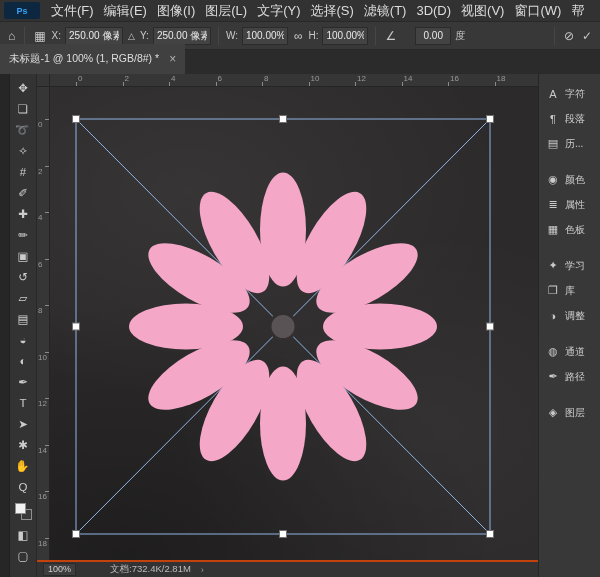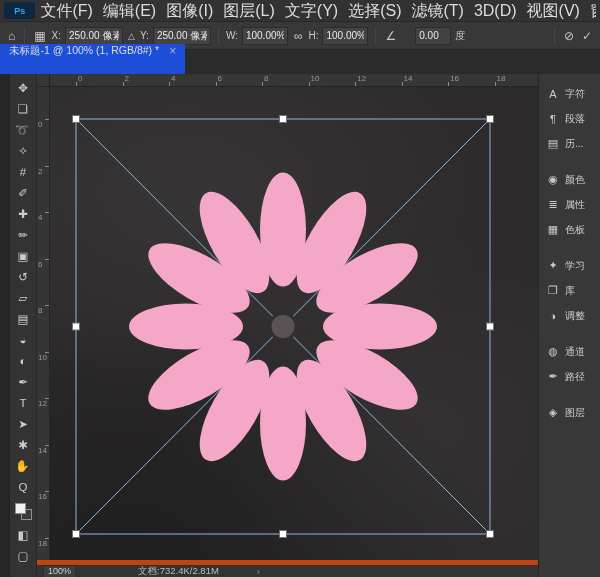--- a/index.html
+++ b/index.html
@@ -4,39 +4,39 @@
 <style>
   * { box-sizing: border-box; margin: 0; padding: 0; }
   body { background: #1a1a1a; font-family: "Liberation Sans", "DejaVu Sans", sans-serif; }
   .app { width: 600px; height: 577px; background: #323232; color: #d6d6d6; overflow: hidden;
          display: flex; flex-direction: column; font-size: 11px; user-select: none; }
 
   
   .menubar { flex: 0 0 22px; height: 22px; display: flex; align-items: center; background: #323232;
              padding: 0 4px; border-bottom: 1px solid #282828; }
   .ps-logo { width: 36px; height: 17px; background: #0d2740; color: #3aa0f0; font-size: 9px; font-weight: bold;
-             display: flex; align-items: center; justify-content: center; border-radius: 2px; }
+             display: flex; align-items: center; justify-content: center; border-radius: 2px; margin-right: 6px; }
   .menu-items { display: flex; white-space: nowrap; overflow: hidden; }
-  .menu-item { padding: 0 5px; font-size: 16px; color: #dcdcdc; line-height: 21px; }
+  .menu-item { padding: 0 5px; font-size: 13px; color: #dcdcdc; line-height: 21px; }
 
   
   .optionsbar { flex: 0 0 28px; height: 28px; background: #383838; display: flex; align-items: center;
                 gap: 4px; padding: 0 6px; border-bottom: 1px solid #282828; font-size: 10px; color: #c9c9c9; }
   .opt-icon { font-size: 12px; color: #c9c9c9; padding: 0 2px; }
   .vsep { width: 1px; height: 18px; background: #2b2b2b; border-right: 1px solid #464646; margin: 0 3px; }
   .opt-label { font-size: 10px; color: #c9c9c9; }
   .opt-field { background: #434343; border: 1px solid #2b2b2b; color: #e8e8e8; font-size: 10px; height: 18px;
-               padding: 0 3px; font-family: inherit; }
+               padding: 0 3px; font-family: inherit; text-align: center; }
   .f-xy { width: 58px; } .f-wh { width: 46px; } .f-angle { width: 36px; margin-left: 13px; }
   .opt-btn { background: none; border: none; color: #c9c9c9; font-size: 9px; padding: 0 1px; }
   .opt-spacer { flex: 1; }
 
   
   .tabbar { flex: 0 0 24px; height: 24px; background: #2b2b2b; display: flex; align-items: flex-end; }
-  .tab { height: 30px; background: #1d4ed8; display: flex; gap: 10px; padding: 0 9px;
+  .tab { height: 30px; background: #404040; display: flex; align-items: center; gap: 10px; padding: 0 9px;
          font-size: 10.5px; color: #dedede; }
   .tab-close { color: #b0b0b0; font-size: 12px; }
 
   
   .main { flex: 1; display: flex; min-height: 0; }
   .edge-strip { width: 10px; background: #262626; border-right: 1px solid #202020; }
   .toolbar { width: 27px; background: #333333; display: flex; flex-direction: column; align-items: center;
              padding-top: 3px; border-right: 1px solid #282828; }
   #tools { display: flex; flex-direction: column; align-items: center; width: 100%; }
   .tool { height: 21px; width: 100%; display: flex; align-items: center; justify-content: center;
@@ -63,22 +63,22 @@
   .ruler.left .tick { height: 1px; width: 4px; right: 0; }
 
   .viewport { flex: 1; position: relative;
     background:
       radial-gradient(120% 80% at 28% 22%, rgba(255,255,255,0.05), rgba(255,255,255,0) 55%),
       radial-gradient(90% 70% at 78% 72%, rgba(255,255,255,0.035), rgba(0,0,0,0) 60%),
       radial-gradient(140% 100% at 15% 100%, rgba(0,0,0,0.30), rgba(0,0,0,0) 55%),
       #2c2a2b; }
   .viewport svg { position: absolute; inset: 0; width: 100%; height: 100%; display: block; }
 
-  .statusbar { flex: 0 0 17px; height: 17px; background: #333333; border-top: 5px solid #c2410c;
-               display: flex; align-items: center; padding: 0 6px; font-size: 9.5px; color: #bcbcbc; gap: 28px; }
+  .statusbar { flex: 0 0 17px; height: 17px; background: #333333; border-top: 2px solid #c2410c;
+               display: flex; align-items: center; padding: 0 6px; font-size: 9.5px; color: #bcbcbc; }
   .zoom-field { background: #3e3e3e; border: 1px solid #2a2a2a; padding: 0 4px; height: 13px; line-height: 11px;
                 font-size: 9px; color: #d0d0d0; }
   .doc-info { margin-left: 34px; }
   .status-chevron { margin-left: 10px; color: #9a9a9a; }
 
   
   .rightpanel { width: 62px; background: #383838; border-left: 1px solid #262626; padding-top: 7px;
                 display: flex; flex-direction: column; }
   .panel-group { margin-bottom: 11px; display: flex; flex-direction: column; }
   .panel-item { height: 25px; display: flex; align-items: center; gap: 5px; padding-left: 7px; }

